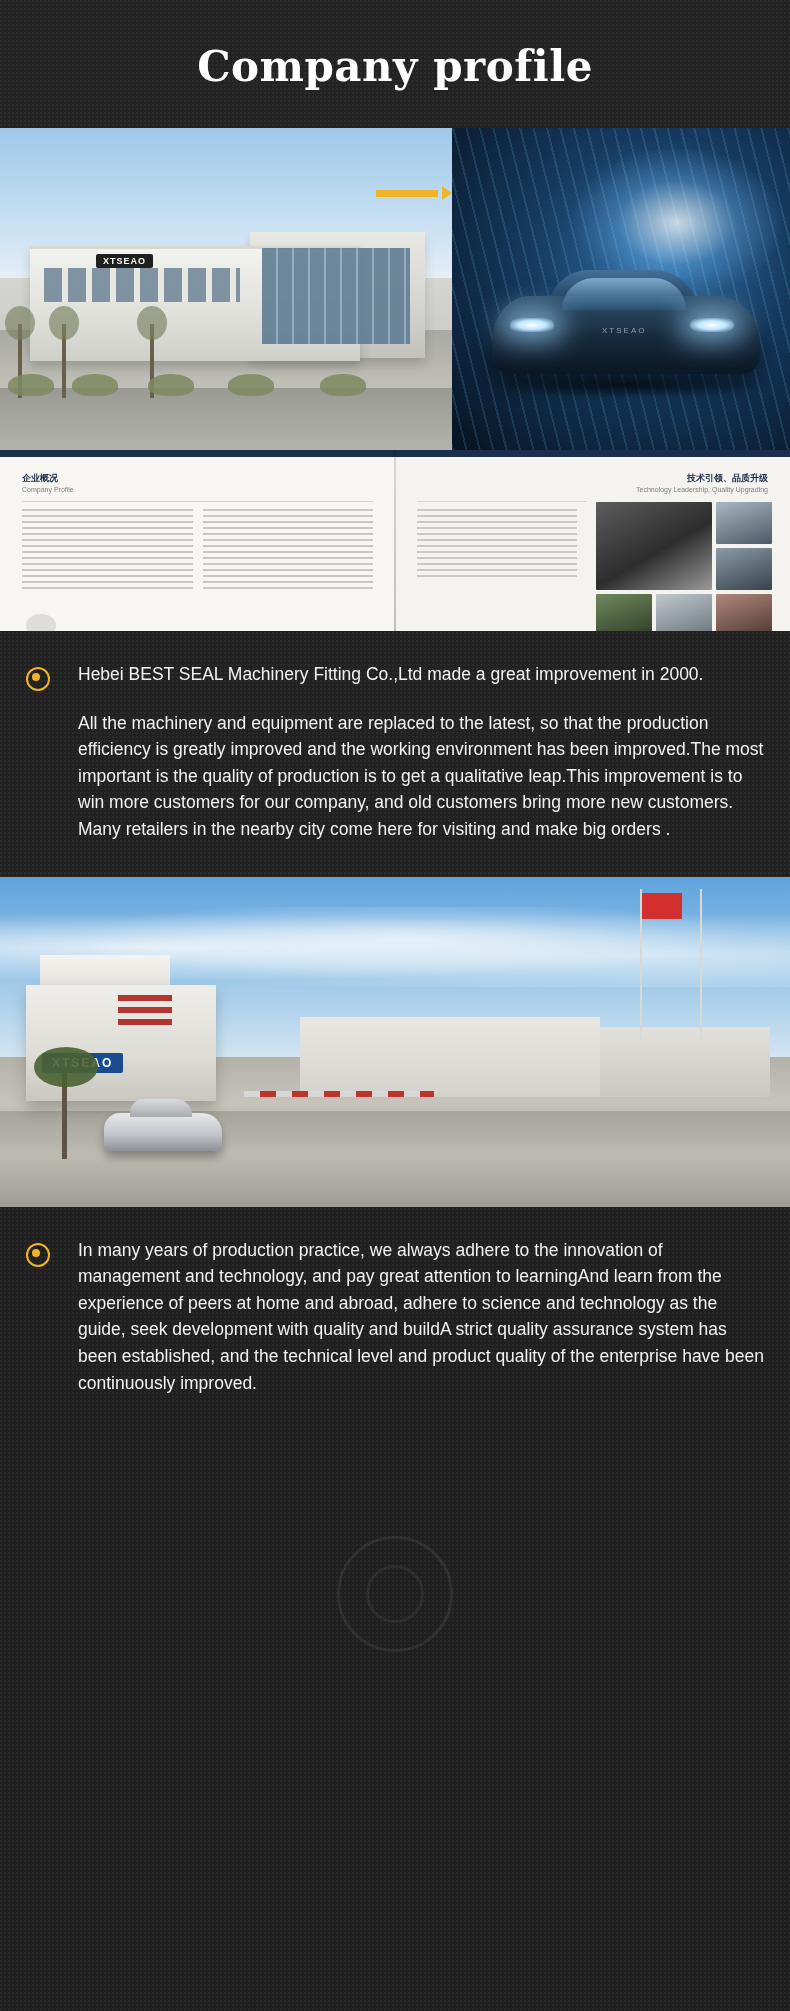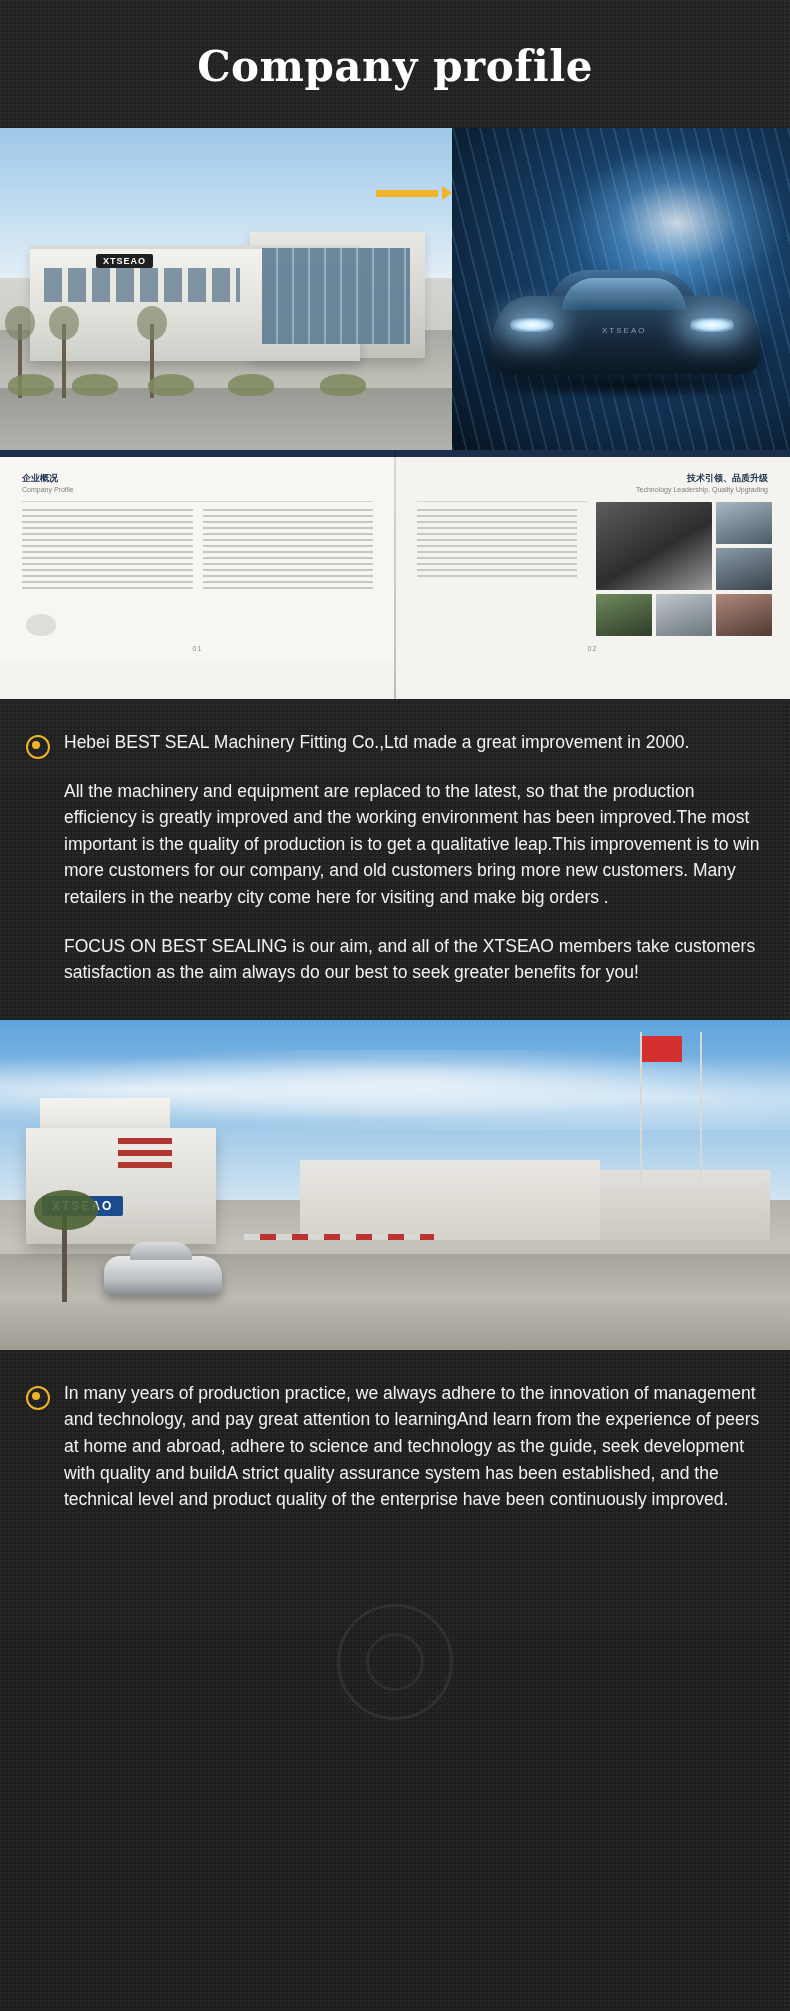--- a/index.html
+++ b/index.html
@@ -208,21 +208,21 @@
     left: 150px; top: 198px;
     color: rgba(255,255,255,0.5);
     font-size: 8px;
     letter-spacing: 2px;
   }
 
   
   .spread {
     position: relative;
     width: 790px;
-    height: 249px;
+    height: 181px;
     background: #f3f2ef;
     display: flex;
     overflow: hidden;
   }
   .spread::after {
     content: "";
     position: absolute;
     left: 394px; top: 0; width: 2px; height: 100%;
     background: linear-gradient(180deg, rgba(0,0,0,0.12), rgba(0,0,0,0.22));
   }
@@ -305,21 +305,21 @@
   .pg5 { background: linear-gradient(160deg, #c0c8cd 0%, #6a757d 100%); }
   .pg6 { background: linear-gradient(160deg, #b0877b 0%, #4f3a34 100%); }
 
   
   .text-block {
     padding: 30px 26px 34px 26px;
     position: relative;
   }
   .bullet-row {
     display: flex;
-    gap: 14px;
+    gap: 28px;
     align-items: flex-start;
   }
   .bullet {
     flex: 0 0 auto;
     width: 20px; height: 20px;
     border-radius: 50%;
     border: 2px solid #f0b429;
     position: relative;
     margin-top: 6px;
   }
@@ -613,21 +613,20 @@
       <div class="sheet-pageno">02</div>
     </div>
   </div>
 
   <div class="text-block">
     <div class="bullet-row">
       <div class="bullet"></div>
       <div class="paras">
         <p>Hebei BEST SEAL Machinery Fitting Co.,Ltd made a great improvement in 2000.</p>
         <p>All the machinery and equipment are replaced to the latest, so that the production efficiency is greatly improved and the working environment has been improved.The most important is the quality of production is to get a qualitative leap.This improvement is to win more customers for our company, and old customers bring more new customers.  Many retailers in the nearby city come here for visiting and make big orders .</p>
-        <p>FOCUS ON BEST SEALING is our aim, and all of the XTSEAO members take customers satisfaction as the aim always do our best to seek greater benefits for you!</p>
       </div>
     </div>
     <div class="watermark"></div>
   </div>
 
   <div class="gate">
     <div class="g-sky"></div>
     <div class="g-clouds"></div>
     <div class="g-ground"></div>
     <div class="g-pave"></div>

